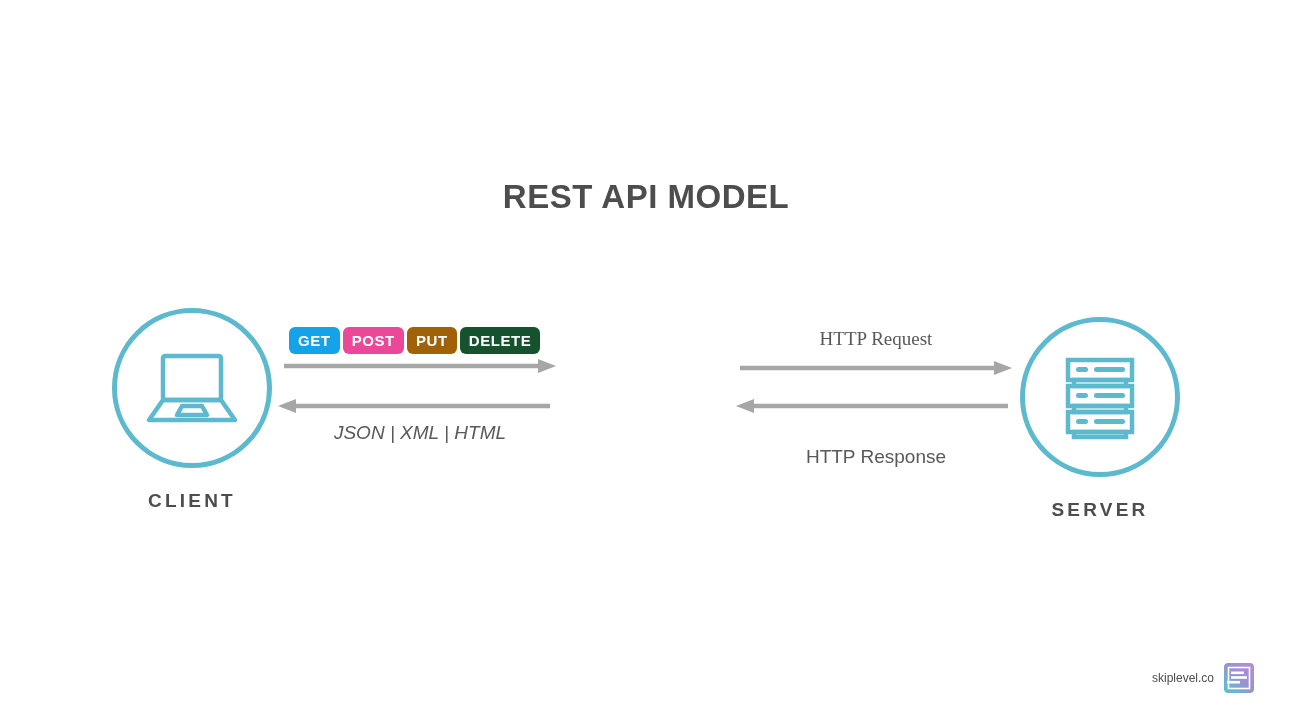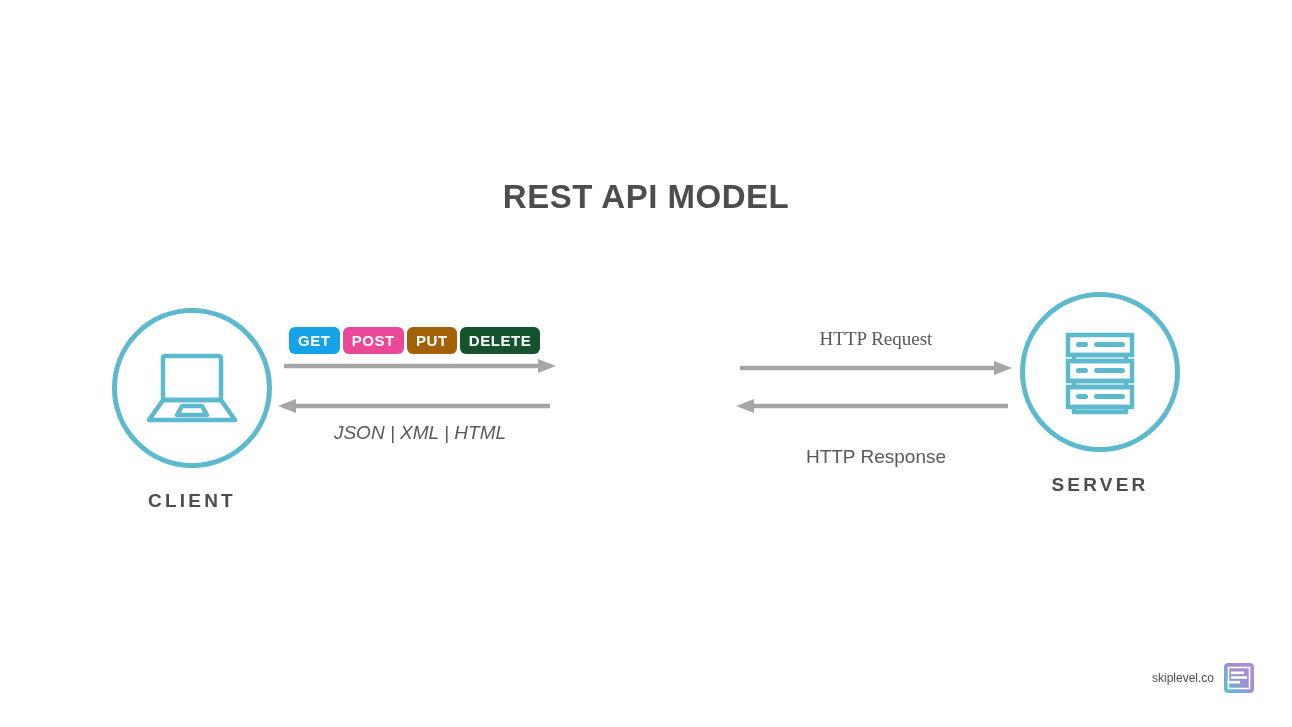--- a/index.html
+++ b/index.html
@@ -36,21 +36,21 @@
   }
 
   
   .node {
     position: absolute;
     width: 160px;
     text-align: center;
   }
   .node-client { left: 112px; top: 308px; }
   .node-api    { left: 567px; top: 308px; }
-  .node-server { left: 1020px; top: 292px; }
+  .node-server { left: 1020px; top: 317px; }
 
   .circle {
     width: 160px;
     height: 160px;
     border-radius: 50%;
     box-sizing: border-box;
     display: flex;
     align-items: center;
     justify-content: center;
   }

